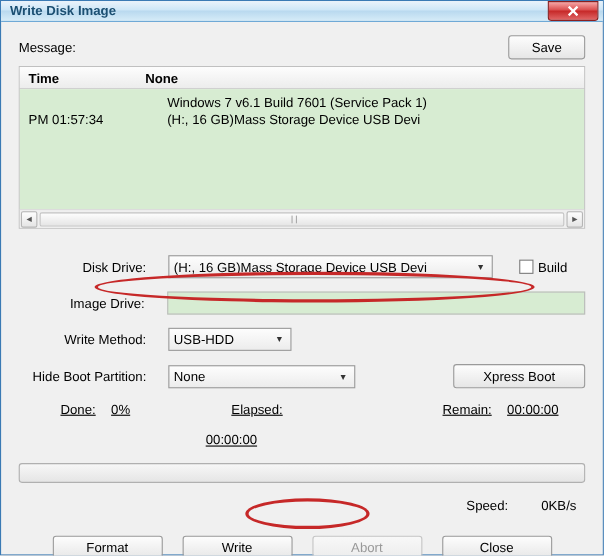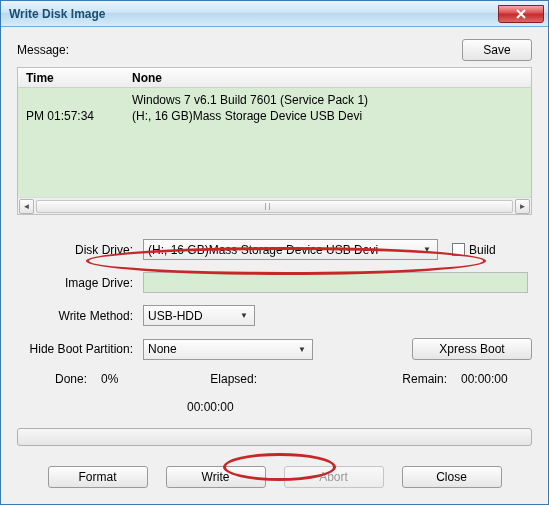--- a/index.html
+++ b/index.html
@@ -50,36 +50,36 @@
     display: flex; flex-direction: column;
   }
   .msg-header {
     display: flex; background: linear-gradient(to bottom,#fdfdfd,#ececec);
     border-bottom: 1px solid #d0d0d0;
     height: 20px; align-items: center; font-weight: bold;
   }
   .col-time { width: 110px; padding-left: 8px; }
   .col-event { flex: 1; padding-left: 4px; }
   .msg-body { flex:1; background: #d7ecd2; padding: 4px 0; }
-  .msg-row { display:flex; padding: 0 0; line-height: 16px; }
+  .msg-row { display:flex; padding: 0 0; line-height: 16px; gap: 20px; }
   .scrollbar-h {
     height: 17px; background: #efefef; border-top:1px solid #dcdcdc;
     display:flex; align-items:center; justify-content:space-between;
     padding:0 1px;
   }
   .sb-arrow {
     width:15px; height:15px; background:linear-gradient(to bottom,#fdfdfd,#e5e5e5);
     border:1px solid #b5b5b5; border-radius:2px;
     display:flex; align-items:center; justify-content:center; font-size:8px; color:#555;
   }
   .sb-track { flex:1; margin:0 2px; height:13px; background:linear-gradient(to bottom,#fdfdfd,#e5e5e5); border:1px solid #c5c5c5; border-radius:2px; position:relative;}
   .sb-thumb { position:absolute; left:48%; top:2px; width:5px; height:7px; border-left:1px solid #aaa; border-right:1px solid #aaa;}
   
   .form-grid { margin-top: 18px; display:flex; flex-direction:column; gap:12px; }
-  .form-row { display:flex; align-items:center; gap:6px; }
+  .form-row { display:flex; align-items:center; gap:16px; }
   .lbl { width: 120px; text-align:right; padding-right:4px; }
   .combo {
     height:21px; border:1px solid #999; background:linear-gradient(to bottom,#fdfdfd,#ececec);
     display:flex; align-items:center; padding:0 4px; position:relative;
   }
   .combo .arrow { position:absolute; right:2px; top:2px; width:16px; height:15px;
     display:flex; align-items:center; justify-content:center; font-size:8px; color:#333;}
   .combo-disk { width: 295px; }
   .combo-wm { width: 112px; }
   .combo-hbp { width: 170px; }
@@ -88,21 +88,21 @@
   .checkbox { width:13px; height:13px; border:1px solid #7a7a7a; background:#fff; }
   
   .ring {
     position:absolute; border:3px solid #c62828; border-radius:50%;
     pointer-events:none;
   }
   .ring1 { width:400px; height:28px; left:85px; top:246px; border-radius:50%/50%; }
   .ring2 { width:113px; height:28px; left:222px; top:452px; border-radius:50%/50%; }
   
   .stats-row { display:flex; gap:0; margin-top:6px; padding-left: 10px; }
-  .stat { display:flex; gap:14px; }
+  .stat { display:flex; gap:14px;text-decoration:underline; }
   .stat-lbl { text-align:right; }
   .progress {
     height:18px; border:1px solid #b0b0b0; border-radius:3px;
     background:linear-gradient(to bottom,#f7f7f7,#e5e5e5);
     margin-top:8px;
   }
   .speed-row { display:flex; justify-content:flex-end; gap:30px; padding-right:8px; margin-top:8px;}
   .btn-row { display:flex; justify-content:center; gap:18px; margin-top:14px; }
   .window-rel { position:relative; }
 </style>
@@ -203,20 +203,24 @@
         <span>00:00:00</span>
       </div>
       <div class="stat">
         <span class="stat-lbl" style="width:70px;">Remain:</span>
         <span>00:00:00</span>
       </div>
     </div>
 
     <div class="progress"></div>
 
+    <div class="speed-row">
+      <span>Speed:</span>
+      <span>0KB/s</span>
+    </div>
 
     <div class="btn-row">
       <div class="btn wide">
           <span>Format</span>
         </div>
       <div class="btn wide">
           <span>Write</span>
         </div>
       <div class="btn wide disabled">
           <span>Abort</span>

